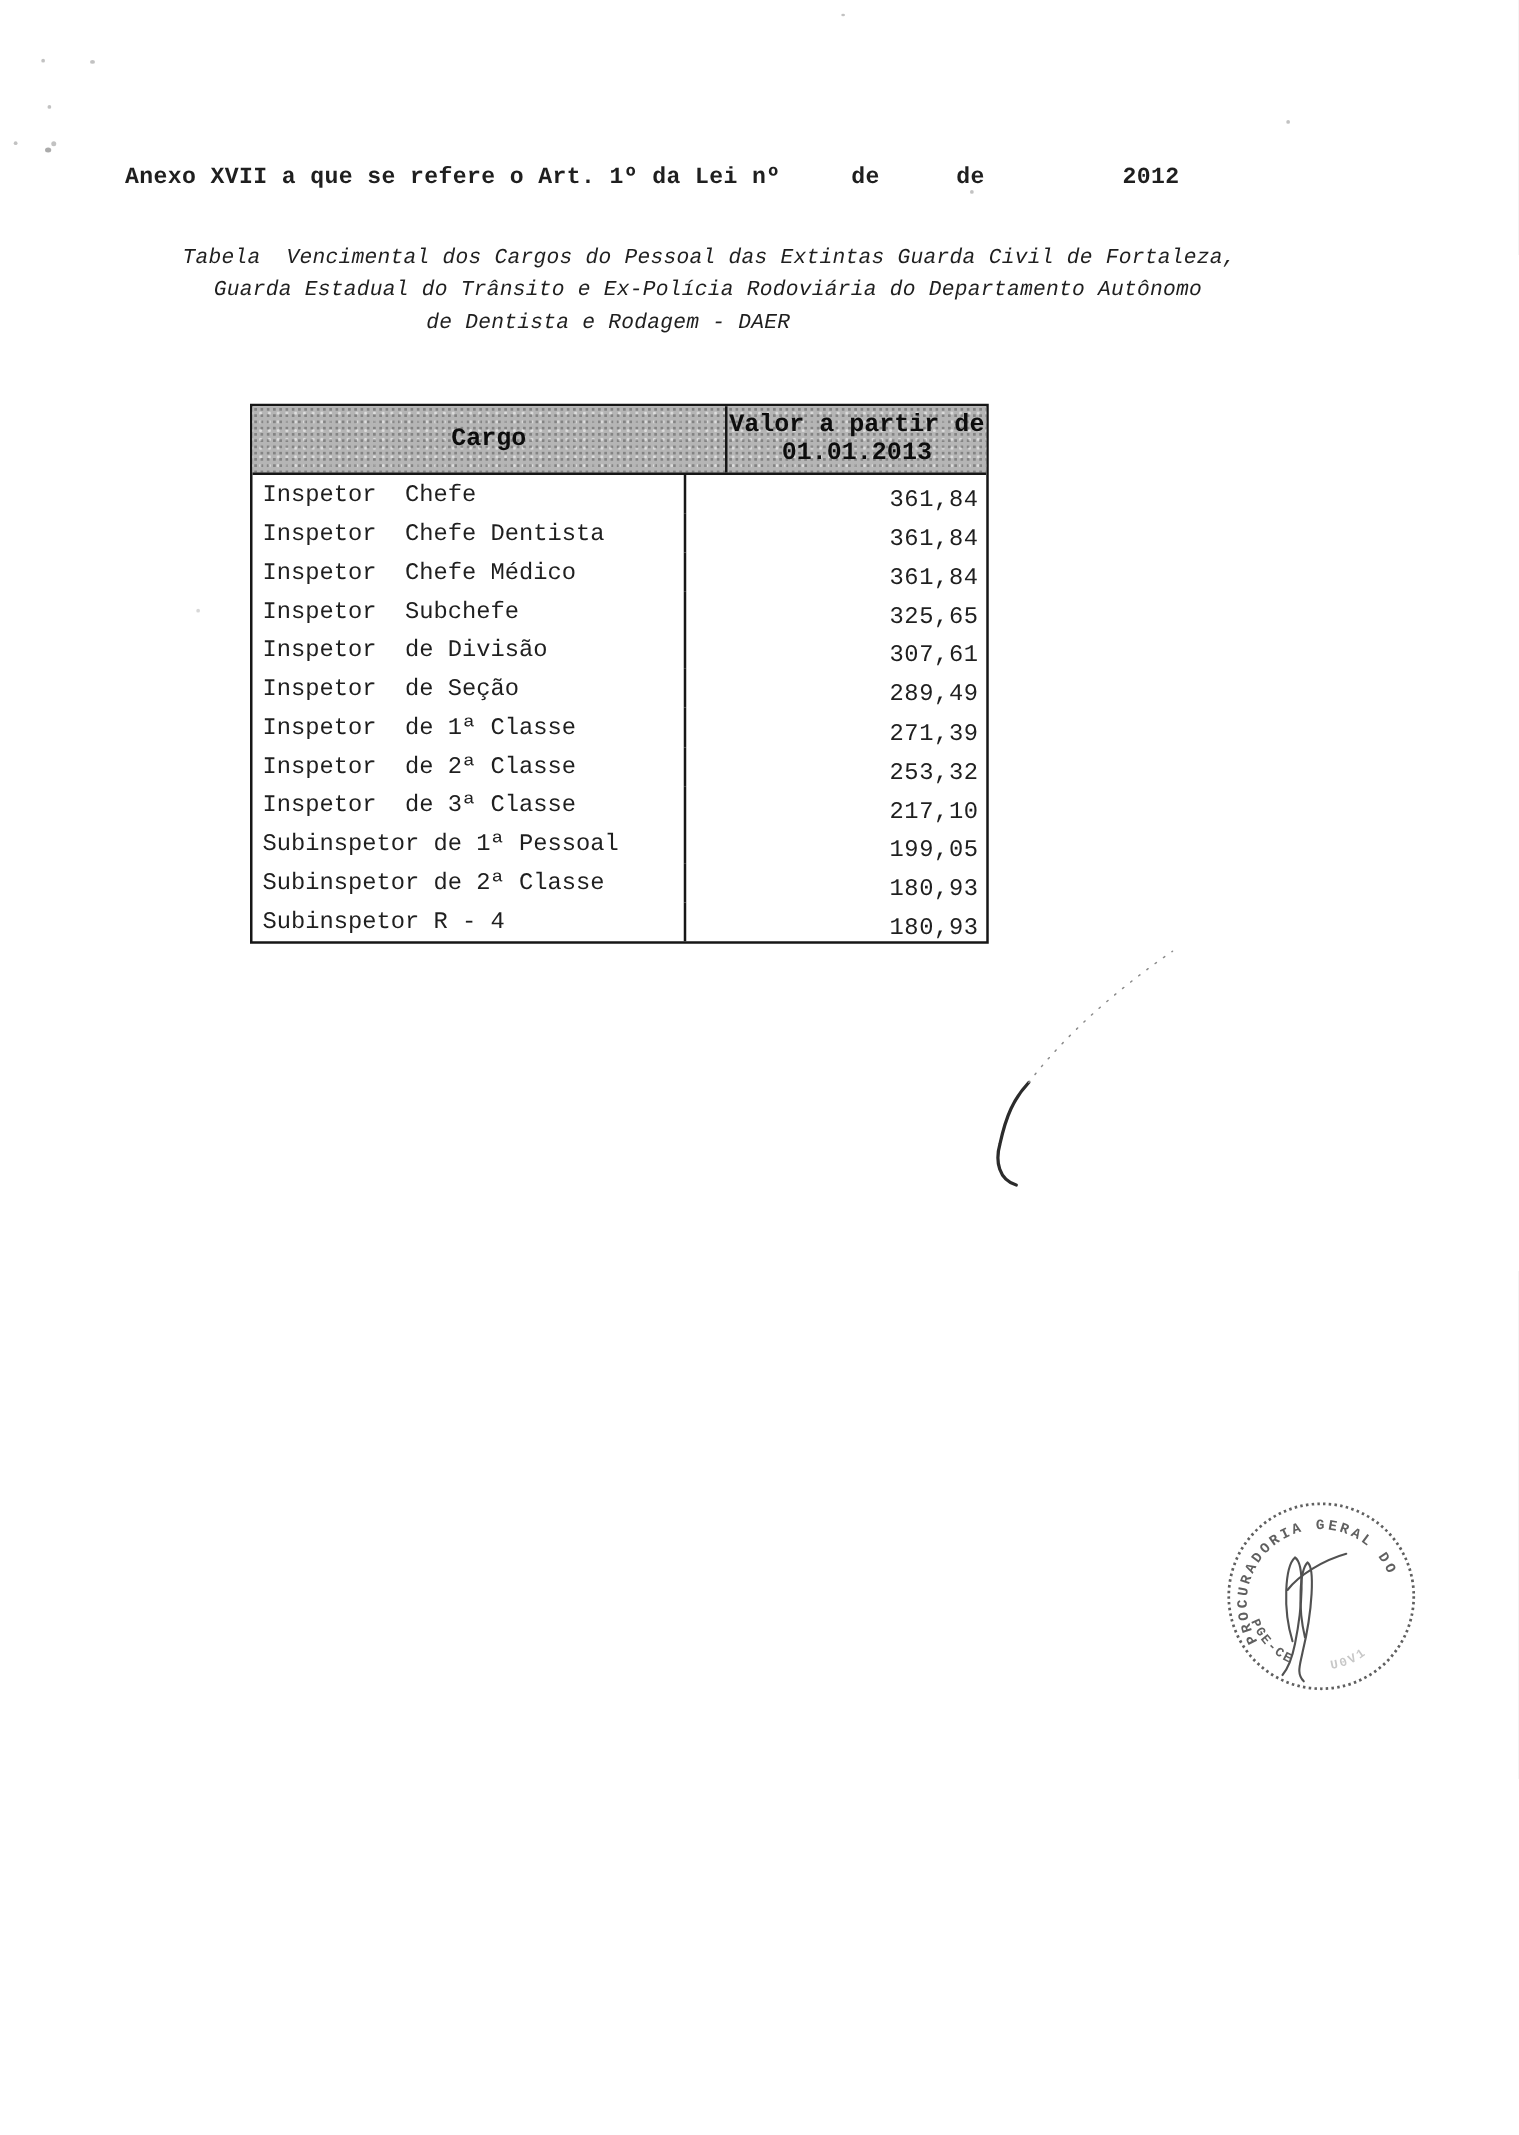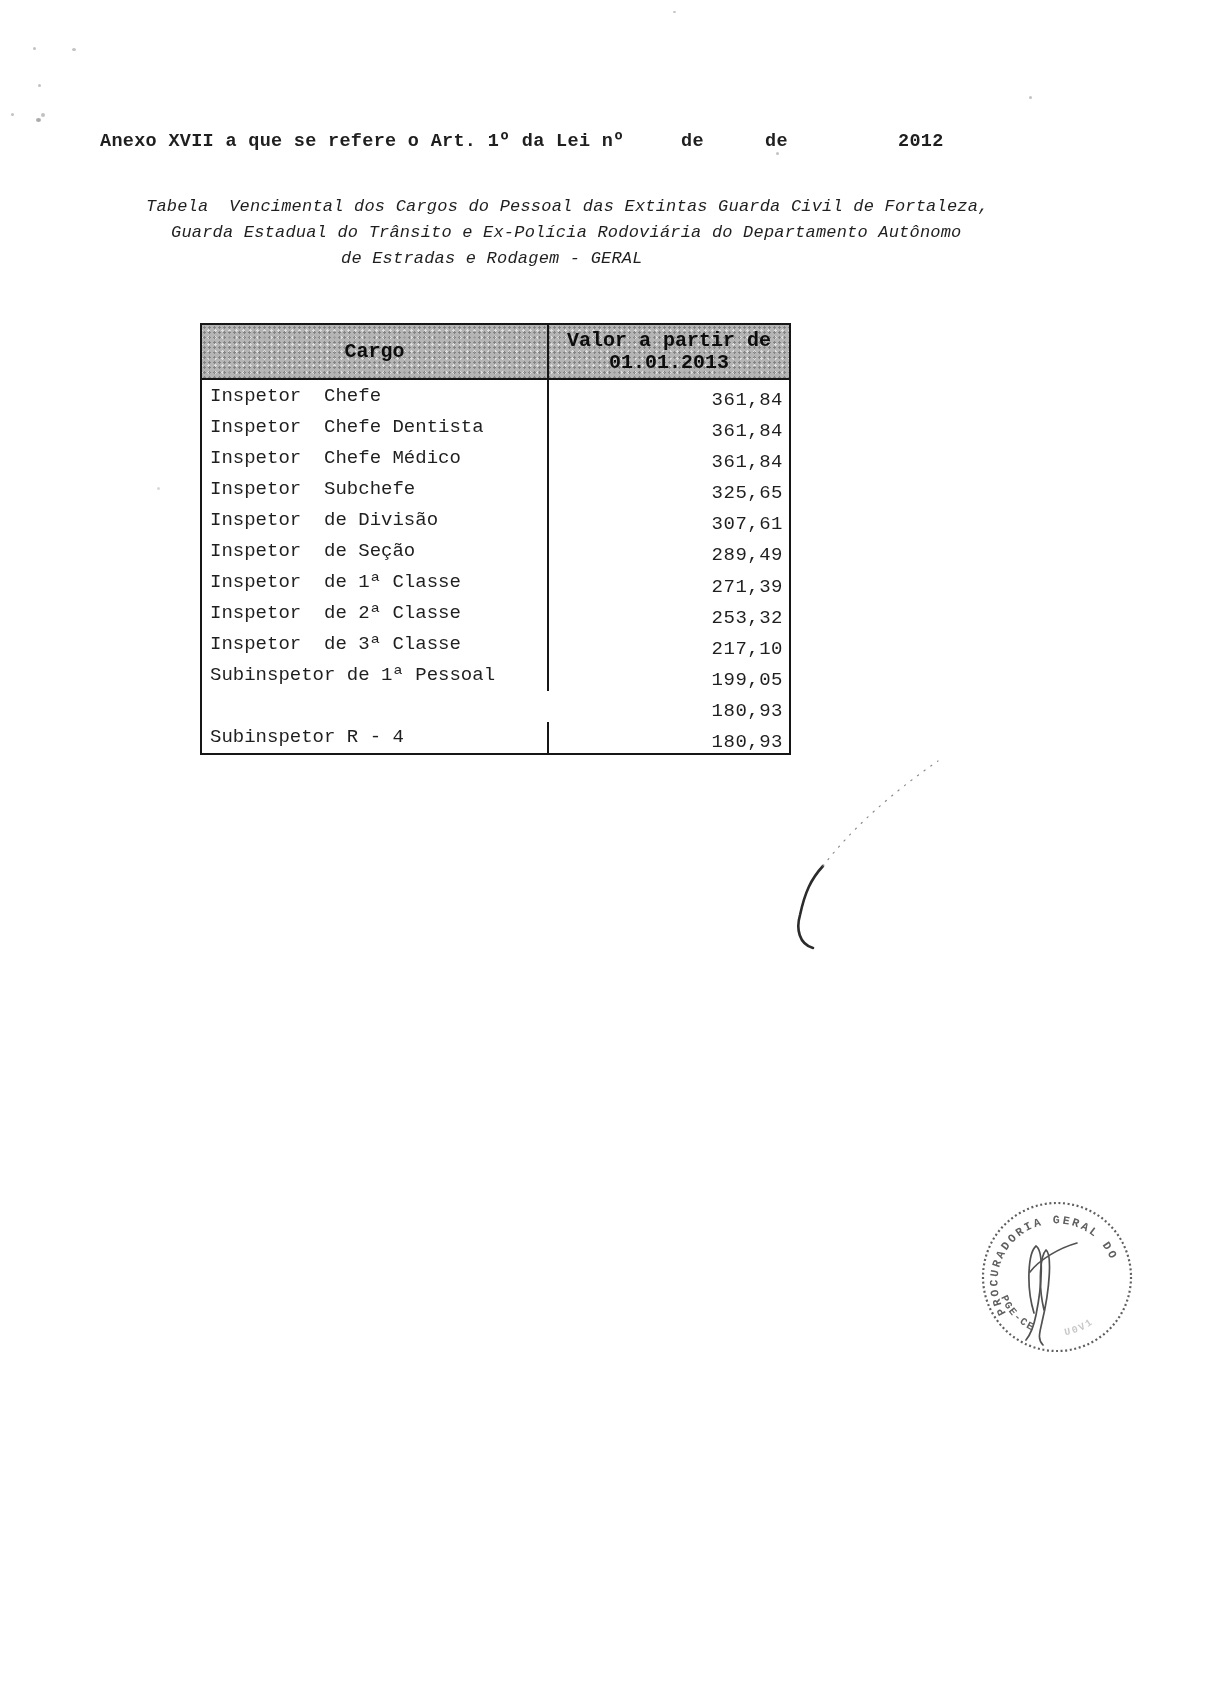--- a/index.html
+++ b/index.html
@@ -54,21 +54,21 @@
       radial-gradient(rgba(50,50,50,.38) 1px, transparent 1.3px),
       radial-gradient(rgba(255,255,255,.55) 1px, transparent 1.3px);
     background-size:5px 5px,7px 7px;
     background-position:0 0,3px 2px;
   }
   .th{
     display:flex;align-items:center;justify-content:center;
     font-weight:bold;font-size:20px;color:#0d0d0d;
     box-sizing:border-box;
   }
-  .th-cargo{width:347px;border-right:2px solid #161616;}
+  .th-cargo{width:380px;border-right:2px solid #161616;}
   .th-valor{flex:1;flex-direction:column;line-height:22px;}
   .tbody{
     display:flex;flex-direction:column;
     height:373px;
   }
   .trow{
     flex:1;display:flex;align-items:flex-end;
     font-size:19px;
   }
   .cell-cargo{
@@ -112,21 +112,21 @@
   <div class="doc-header">
     <span class="hdr-main">Anexo XVII a que se refere o Art. 1º da Lei nº</span>
     <span class="hdr-de1">de</span>
     <span class="hdr-de2">de</span>
     <span class="hdr-year">2012</span>
   </div>
 
   <div>
     <span class="title-line title-1">Tabela  Vencimental dos Cargos do Pessoal das Extintas Guarda Civil de Fortaleza,</span>
     <span class="title-line title-2">Guarda Estadual do Trânsito e Ex-Polícia Rodoviária do Departamento Autônomo</span>
-    <span class="title-line title-3">de Estradas e Rodagem - GERAL</span>
+    <span class="title-line title-3">de Dentista e Rodagem - DAER</span>
   </div>
 
   <div class="venc-table">
     <div class="thead">
       <div class="th th-cargo">Cargo</div>
       <div class="th th-valor">
         <span>Valor a partir de</span>
         <span>01.01.2013</span>
       </div>
     </div>
@@ -165,20 +165,21 @@
       </div>
       <div class="trow">
         <div class="cell-cargo">Inspetor  de 3ª Classe</div>
         <div class="cell-valor">217,10</div>
       </div>
       <div class="trow">
         <div class="cell-cargo">Subinspetor de 1ª Pessoal</div>
         <div class="cell-valor">199,05</div>
       </div>
       <div class="trow">
+        <div class="cell-cargo">Subinspetor de 2ª Classe</div>
         <div class="cell-valor">180,93</div>
       </div>
       <div class="trow">
         <div class="cell-cargo">Subinspetor R - 4</div>
         <div class="cell-valor">180,93</div>
       </div>
     </div>
   </div>
 
   <svg class="overlay" width="1215" height="1708" viewBox="0 0 1215 1708">

